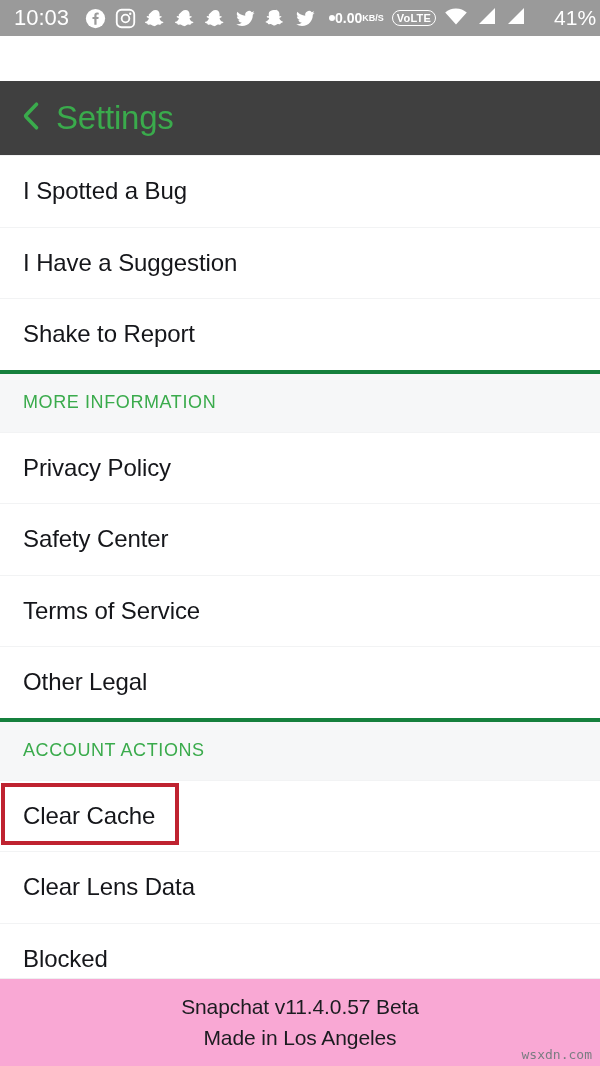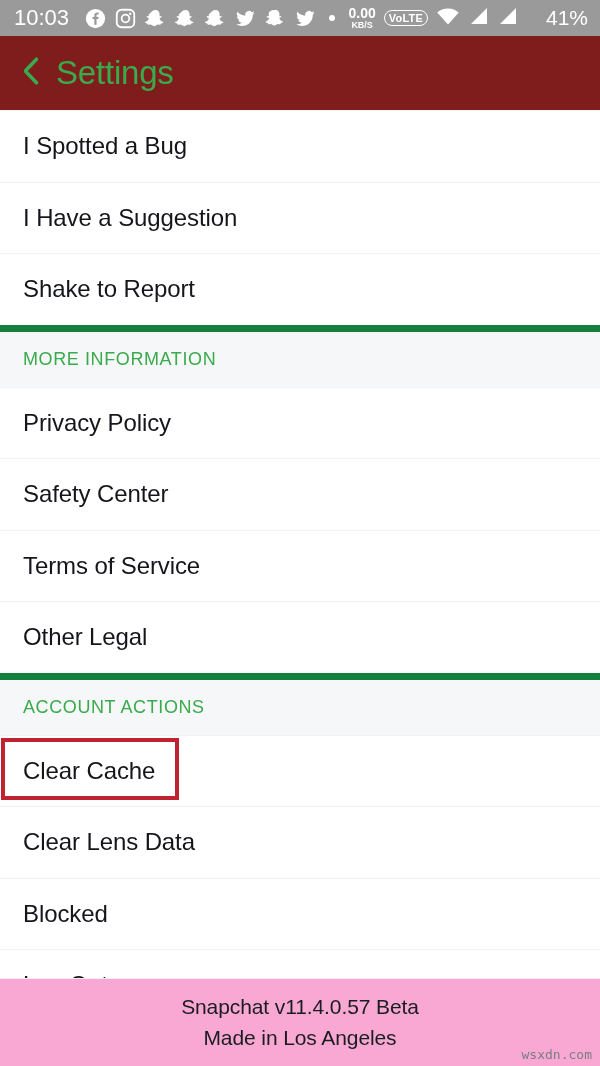--- a/index.html
+++ b/index.html
@@ -48,21 +48,21 @@
     background: #ffffff;
     margin-left: 4px;
   }
   .status-icons-right {
     display: flex;
     align-items: center;
     gap: 8px;
   }
   .netspeed {
     display: flex;
-    flex-direction: column;
+    flex-direction: row;
     align-items: center;
     line-height: 1;
     color: #ffffff;
   }
   .netspeed .val { font-size: 14px; font-weight: 700; }
   .netspeed .unit { font-size: 9px; font-weight: 700; margin-top: 1px; }
   .volte {
     border: 1.5px solid #ffffff;
     border-radius: 8px;
     font-size: 11px;
@@ -78,22 +78,23 @@
     margin-left: 20px;
     white-space: nowrap;
   }
 
   
   .header {
     height: 74px;
     display: flex;
     align-items: center;
     padding-left: 18px;
-    background: #7f1d1d;
-    box-sizing: border-box;
+    background: #404040;
+    box-sizing: border-box;
+    margin-top: 45px;
   }
   .back-chevron {
     width: 26px;
     height: 30px;
     display: flex;
     align-items: center;
     justify-content: center;
     margin-right: 12px;
   }
   .header-title {
@@ -123,21 +124,21 @@
     font-weight: 400;
     letter-spacing: -0.1px;
   }
   .section-header {
     height: 62px;
     display: flex;
     align-items: center;
     padding-left: 23px;
     box-sizing: border-box;
     background: #f6f7f8;
-    border-top: 7px solid #15803d;
+    border-top: 4px solid #15803d;
   }
   .section-header-label {
     font-size: 18px;
     color: #3aab4c;
     letter-spacing: 0.6px;
     font-weight: 400;
   }
 
   
   .row.highlighted::after {

